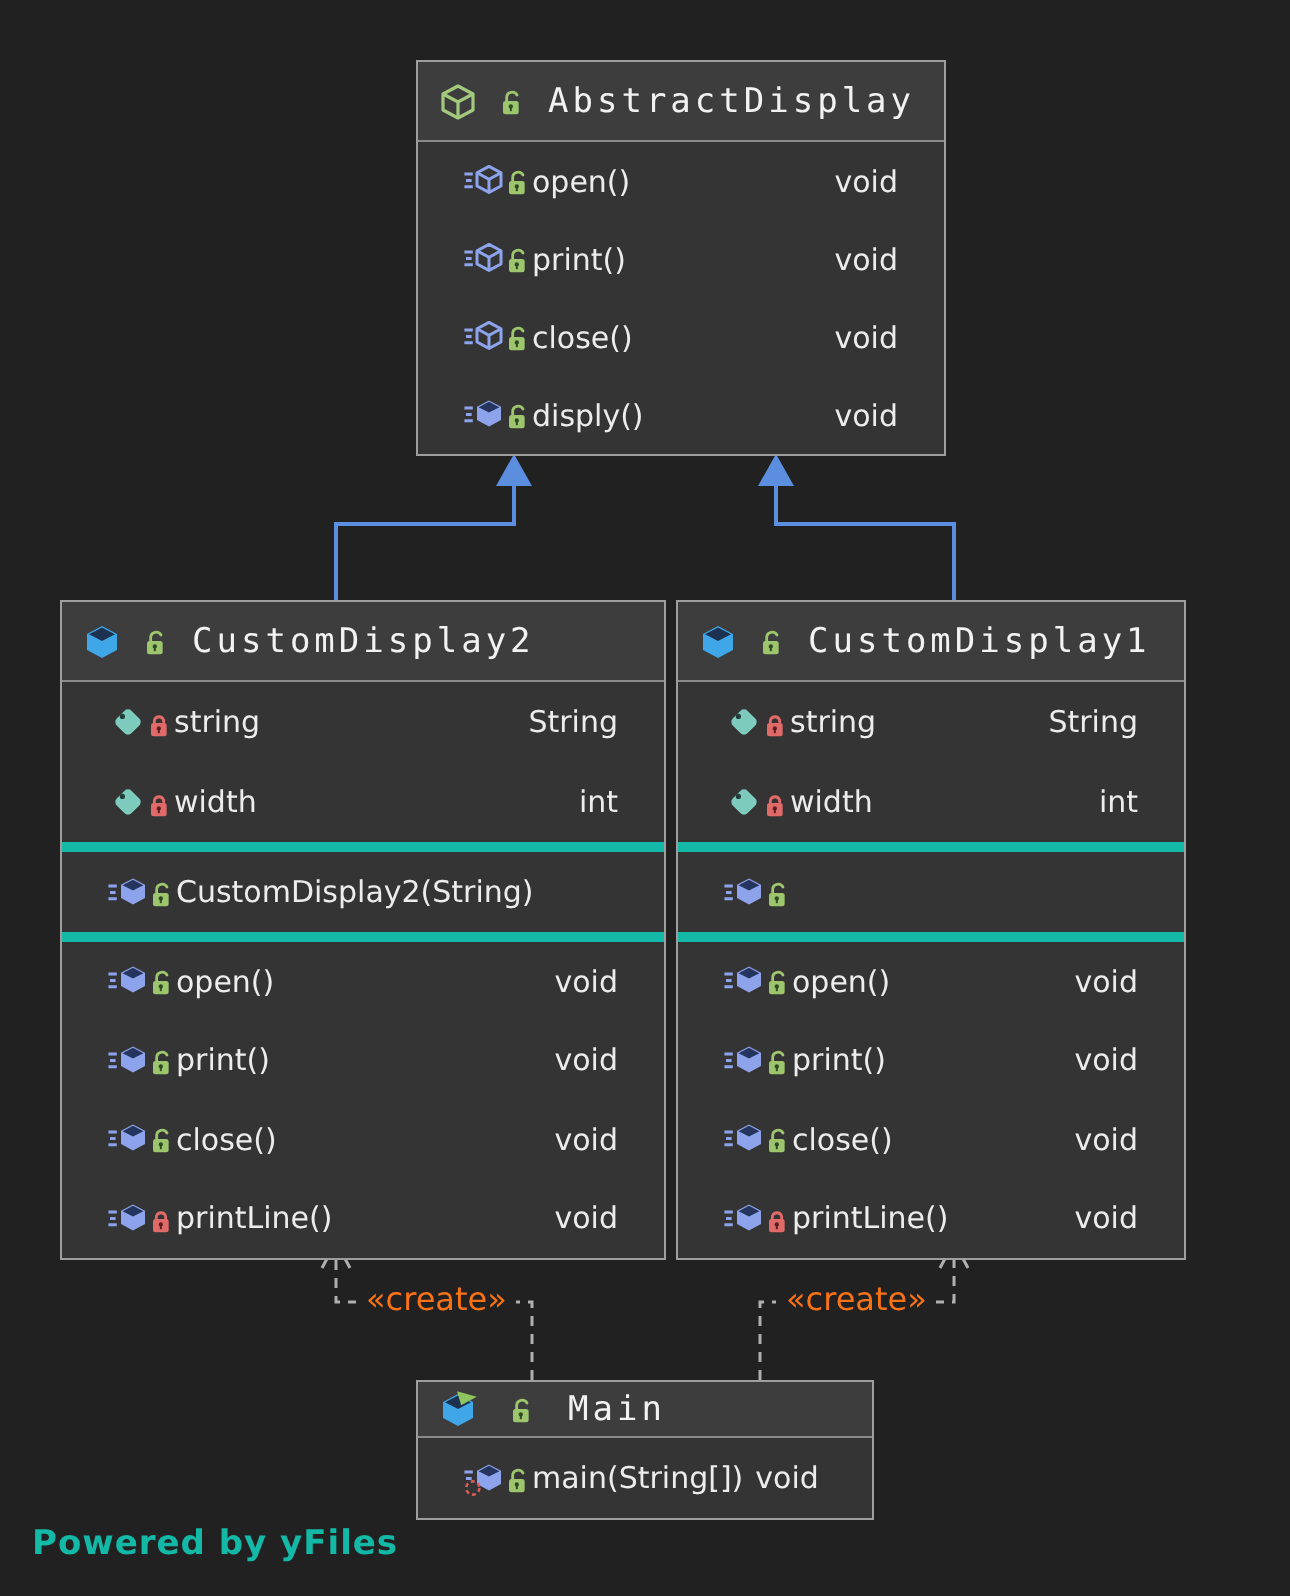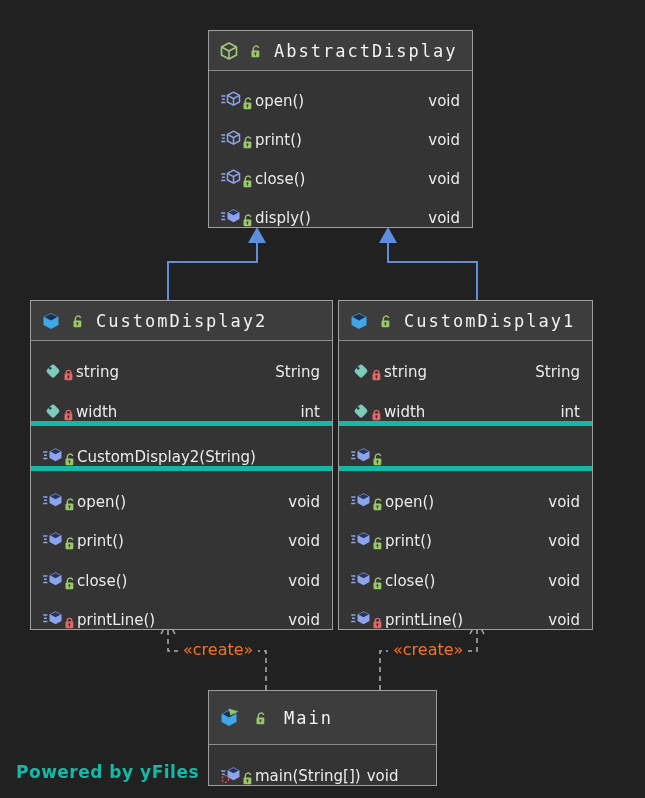--- a/index.html
+++ b/index.html
@@ -15,42 +15,42 @@
     display:flex;align-items:center;gap:11px;background:#3d3d3d;
     border-bottom:1px solid #8a8a8a;padding:0 10px;height:40px;box-sizing:border-box;
   }
   .hdr .cname{
     font-family:"DejaVu Sans Mono","Liberation Mono",monospace;
     font-size:17px;letter-spacing:2px;color:#f2f2f2;white-space:nowrap;
   }
   .compartment{box-sizing:border-box;}
   .compartment + .compartment{border-top:5px solid #14b8a6;}
   .row{
-    display:flex;align-items:flex-end;padding:0 12px;height:40px;
+    display:flex;align-items:center;padding:0 23px;height:40px;
     box-sizing:border-box;font-size:15px;white-space:nowrap;
   }
   .row .typ{margin-left:auto;}
   .row.inline-type .typ{margin-left:6px;}
   .icn{width:20px;height:20px;flex:0 0 auto;display:block;}
   .icn.lock{width:15px;height:15px;margin-left:-2px;}
   .icn.small{width:21px;height:21px;}
   #edges{position:absolute;left:0;top:0;pointer-events:none;}
   .edge-hit{pointer-events:stroke;}
   .edge-label{
     position:absolute;background:#212121;color:#f97316;font-size:16px;
     padding:0 5px;line-height:18px;
   }
   #watermark{
     position:absolute;left:16px;top:762px;font-size:17px;font-weight:600;
     color:#14b8a6;letter-spacing:.5px;
   }
   
   .ad-row{height:39px;}
   .m-row{height:39.5px;}
-  #node-main .hdr{height:54px;gap:16px;}
+  #node-main .hdr{height:28px;gap:16px;}
 </style>
 </head>
 <body>
 
 <svg width="0" height="0" style="position:absolute" aria-hidden="true">
   <defs>
     <symbol id="sym-cube-outline-green" viewBox="0 0 20 20">
       <path d="M10 2 L17.5 6 V14 L10 18 L2.5 14 V6 Z" fill="none" stroke="#a3c97d" stroke-width="1.6" stroke-linejoin="round"></path>
       <path d="M2.5 6 L10 10 L17.5 6 M10 10 V18" fill="none" stroke="#a3c97d" stroke-width="1.6"></path>
     </symbol>

